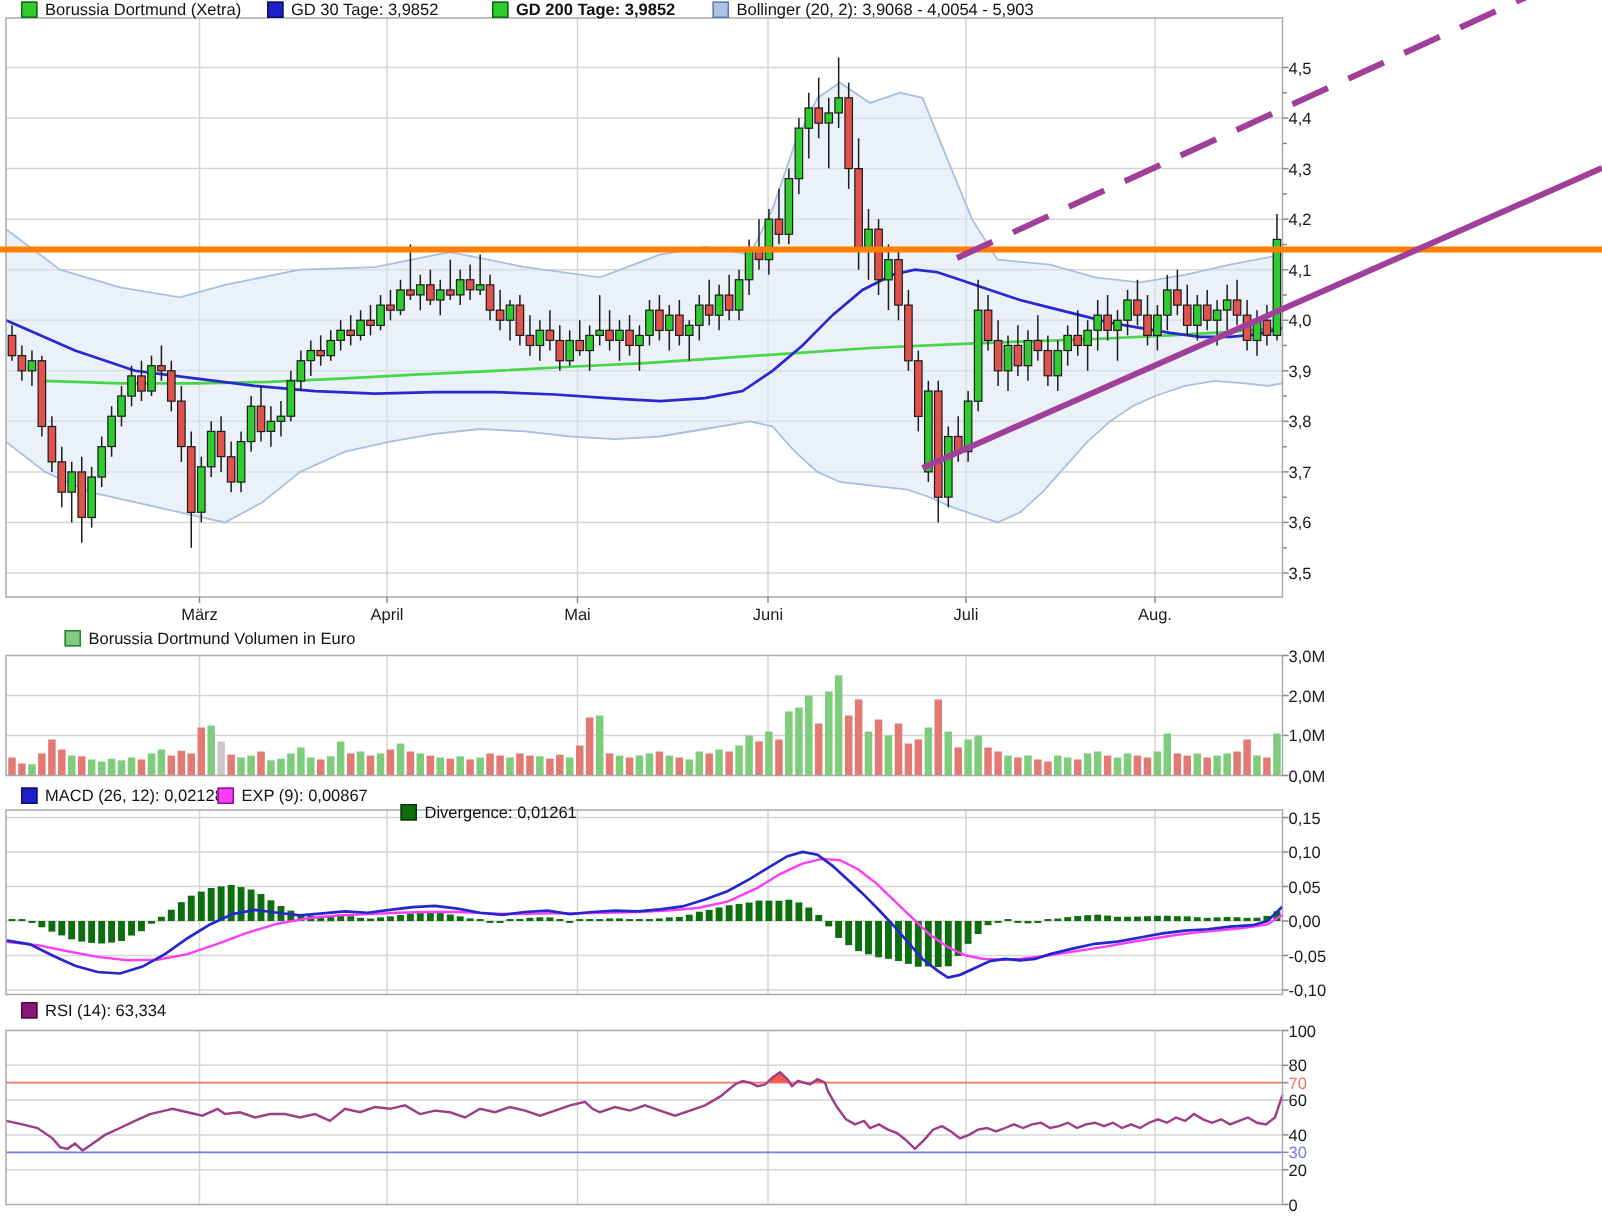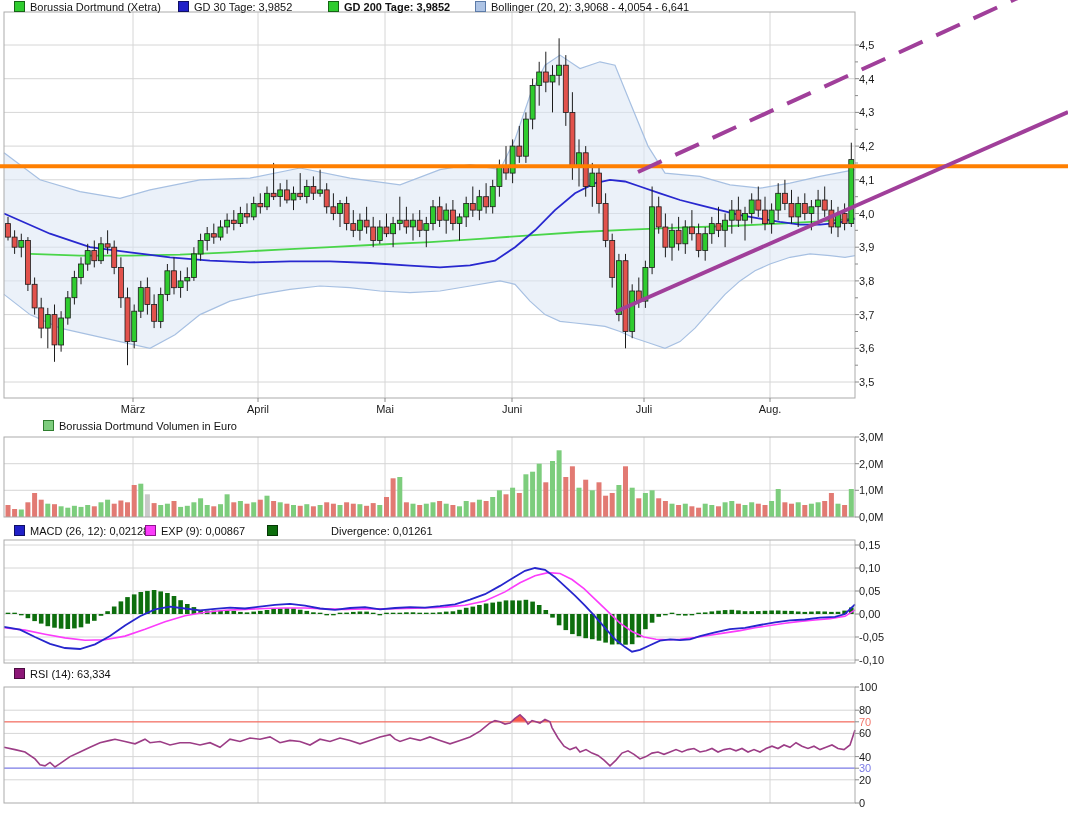--- a/index.html
+++ b/index.html
@@ -692,37 +692,37 @@
   <div class="legend-item" style="left:166px;top:1px;">
     <span class="swatch" style="background:#2020c8;border-color:#101064;"></span>
     <span class="legend-label">GD 30 Tage: 3,9852</span>
   </div>
   <div class="legend-item" style="left:316px;top:1px;font-weight:bold;">
     <span class="swatch" style="background:#2fcc2f;border-color:#156415;"></span>
     <span class="legend-label">GD 200 Tage: 3,9852</span>
   </div>
   <div class="legend-item" style="left:463px;top:1px;">
     <span class="swatch" style="background:#aec4e5;border-color:#5c7ba8;"></span>
-    <span class="legend-label">Bollinger (20, 2): 3,9068 - 4,0054 - 6,641</span>
+    <span class="legend-label">Bollinger (20, 2): 3,9068 - 4,0054 - 5,903</span>
   </div>
 
   <div class="legend-item" style="left:2px;top:420px;padding-left:29px;">
     <span class="swatch" style="background:#7dcd7d;border-color:#2e7d2e;"></span>
     <span class="legend-label">Borussia Dortmund Volumen in Euro</span>
   </div>
 
   <div class="legend-item" style="left:2px;top:525px;">
     <span class="swatch" style="background:#2020c8;border-color:#101064;"></span>
     <span class="legend-label">MACD (26, 12): 0,02128</span>
   </div>
   <div class="legend-item" style="left:133px;top:525px;">
     <span class="swatch" style="background:#fb3cfb;border-color:#8d128d;"></span>
     <span class="legend-label">EXP (9): 0,00867</span>
   </div>
-  <div class="legend-item" style="left:255px;top:525px;gap:48px;">
+  <div class="legend-item" style="left:255px;top:536px;">
     <span class="swatch" style="background:#0d6e0d;border-color:#063806;"></span>
     <span class="legend-label">Divergence: 0,01261</span>
   </div>
 
   <div class="legend-item" style="left:2px;top:668px;">
     <span class="swatch" style="background:#8c1777;border-color:#4a0b3f;"></span>
     <span class="legend-label">RSI (14): 63,334</span>
   </div>
 </div>
 

